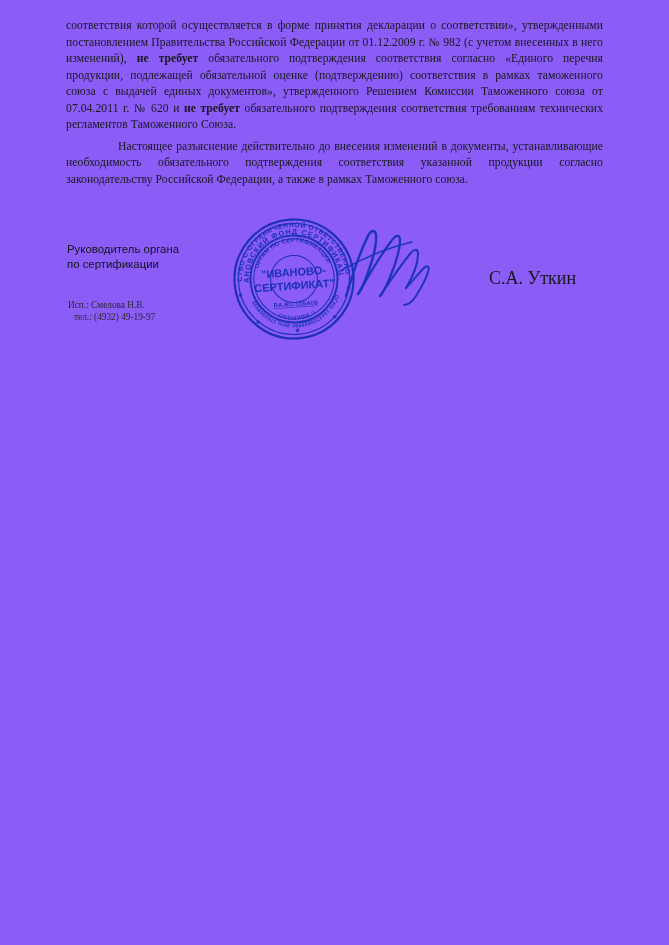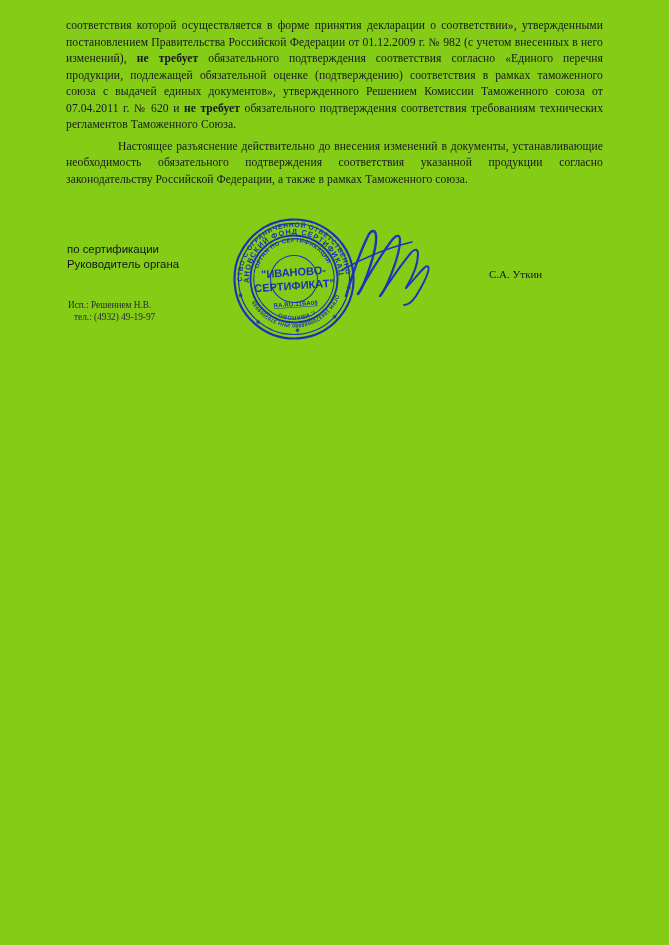--- a/index.html
+++ b/index.html
@@ -14,21 +14,21 @@
     overflow: hidden;
     font-family: "Liberation Serif", "DejaVu Serif", serif;
     color: #1b1b22;
   }
 
   .page {
     position: absolute;
     left: 0; top: 0;
     width: 669px;
     height: 945px;
-    background: #84cc16;
+    background: #8b5cf6;
   }
 
   .body-text {
     position: absolute;
     left: 66px;
     top: 18px;
     width: 537px;
   }
 
   p.para {
@@ -74,21 +74,21 @@
     color: #2a2a33;
     white-space: nowrap;
   }
   .exec-line.indent { padding-left: 6px; }
 
   .signer-name {
     position: absolute;
     left: 489px;
     top: 268px;
     font-family: "Liberation Serif", "DejaVu Serif", serif;
-    font-size: 11px;
+    font-size: 18px;
     color: #17171d;
     white-space: nowrap;
     text-align: right;
   }
 
   
   .stamp {
     position: absolute;
     left: 231px;
     top: 216px;
@@ -113,26 +113,26 @@
 <body>
 
 <div class="page">
 
   <div class="body-text">
     <p class="para p1"><span>соответствия которой осуществляется в форме принятия декларации о соответствии», утвержденными постановлением Правительства Российской Федерации от 01.12.2009 г. № 982 (с учетом внесенных в него изменений), </span><span class="bold">не требует</span><span> обязательного подтверждения соответствия согласно «Единого перечня продукции, подлежащей обязательной оценке (подтверждению) соответствия в рамках таможенного союза с выдачей единых документов», утвержденного Решением Комиссии Таможенного союза от 07.04.2011 г. № 620 и </span><span class="bold">не требует</span><span> обязательного подтверждения соответствия требованиям технических регламентов Таможенного Союза.</span></p>
     <p class="para p3"><span>Настоящее разъяснение действительно до внесения изменений в документы, устанавливающие необходимость обязательного подтверждения соответствия указанной продукции согласно законодательству Российской Федерации, а также в рамках Таможенного союза.</span></p>
   </div>
 
   <div class="sig-block">
+    <div class="sig-line">Руководитель органа</div>
     <div class="sig-line">по сертификации</div>
-    <div class="sig-line">Руководитель органа</div>
   </div>
 
   <div class="executor">
-    <div class="exec-line">Исп.: Решением Н.В.</div>
+    <div class="exec-line">Исп.: Смелова Н.В.</div>
     <div class="exec-line indent">тел.: (4932) 49-19-97</div>
   </div>
 
   <div class="signer-name">С.А. Уткин</div>
 
   <div class="stamp">
     <svg width="126" height="126" viewBox="0 0 126 126" xmlns="http://www.w3.org/2000/svg">
       <defs>
         <path id="outerArc" d="M 63,63 m -53,0 a 53,53 0 1,1 106,0 a 53,53 0 1,1 -106,0"></path>
         <path id="outerArcTop" d="M 11,63 a 52,52 0 0 1 104,0"></path>

